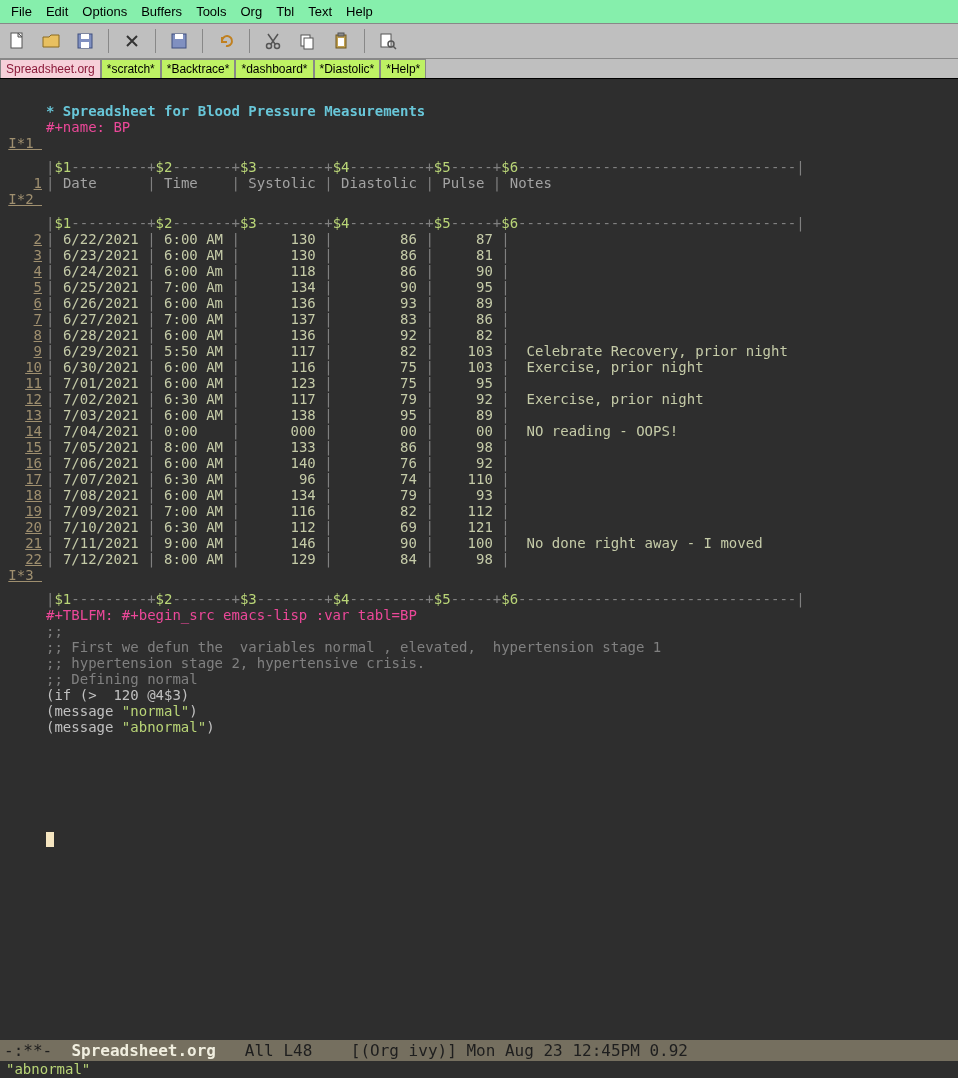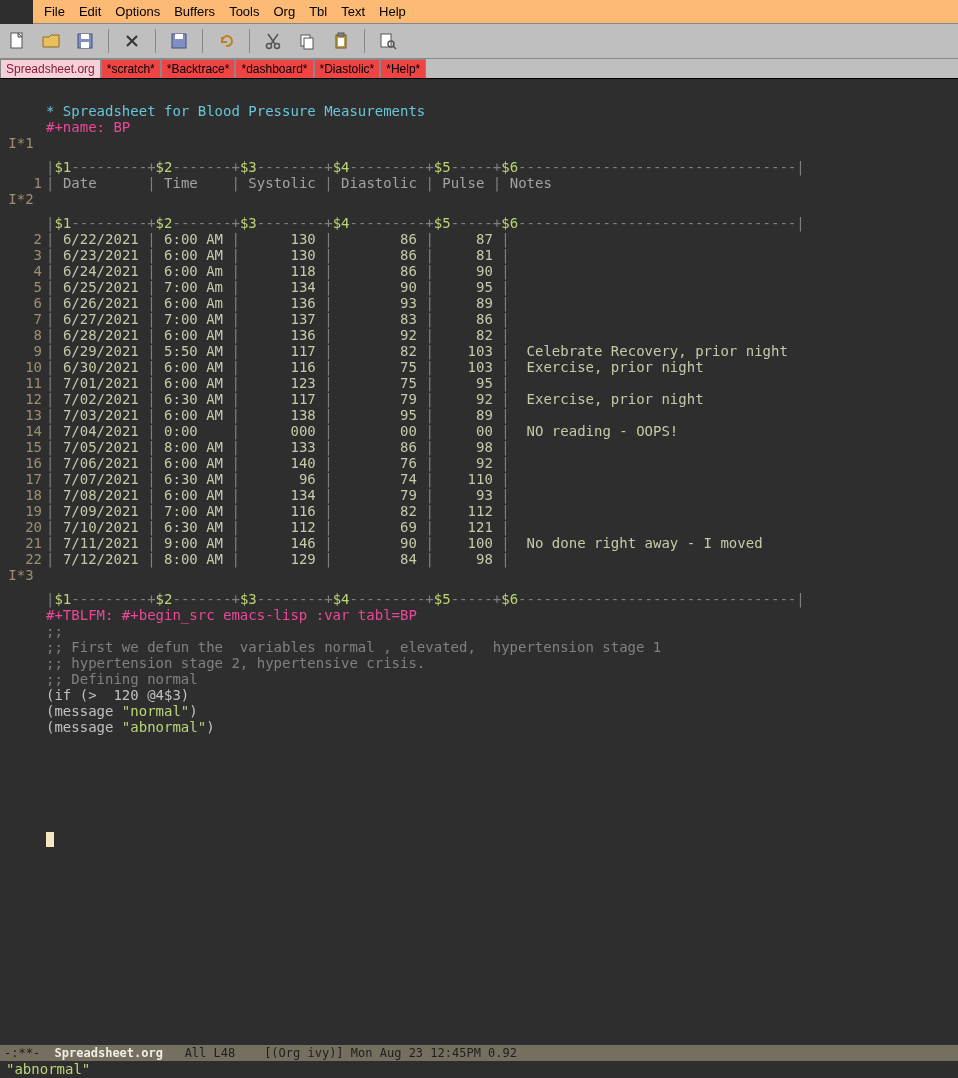--- a/index.html
+++ b/index.html
@@ -1,40 +1,40 @@
 <!DOCTYPE html>
 <html><head>
 <meta charset="utf-8">
 <style>
 * { margin:0; padding:0; box-sizing:border-box; }
 body { width:958px; height:1078px; background:#2e2e2e; font-family:"DejaVu Sans Mono","Menlo","Consolas",monospace; font-size:14px; color:#c5c5c5; overflow:hidden; position:relative; }
-.menu-bar { background:#fdba74; color:#000; display:flex; padding:2px 4px; font-family:sans-serif; font-size:13px; border-bottom:1px solid #888;margin-left:33px;}
+.menu-bar { background:#86efac; color:#000; display:flex; padding:2px 4px; font-family:sans-serif; font-size:13px; border-bottom:1px solid #888;}
 .menu-item { padding:2px 7px; cursor:default; }
 .toolbar { background:#bfbfbf; display:flex; align-items:center; padding:4px 4px; gap:8px; border-bottom:1px solid #888;}
 .tool-btn { width:26px; height:26px; display:flex; align-items:center; justify-content:center; cursor:default; border:1px solid transparent;}
 .tool-sep { width:1px; height:24px; background:#888; margin:0 2px;}
 .tabs { background:#bfbfbf; display:flex; border-bottom:1px solid #000;}
-.tab { background:#ef4444; border:1px solid #888; border-bottom:none; padding:2px 5px; font-family:sans-serif; font-size:12px; color:#000; margin-right:0px; cursor:default;}
+.tab { background:#bef264; border:1px solid #888; border-bottom:none; padding:2px 5px; font-family:sans-serif; font-size:12px; color:#000; margin-right:0px; cursor:default;}
 .tab.active { background:#f6d0d9; color:#8b1a3a;}
 .editor { padding-top:24px; white-space:pre; line-height:16px; font-size:14px; color:#c0c0c0;}
-.title-line { color:#68c6d8; font-weight:normal;}
+.title-line { color:#68c6d8; font-weight:bold;}
 .meta-line { color:#ec4899;}
 .tbl-border { color:#808080;margin-top:24px;}
 .tbl-border .dollar { color:#b9d577;}
 .tbl-border .plus { color:#808080;}
 .comment { color:#808080;}
 .string { color:#b9d577;}
 .header-line { color:#a3a3a3;}
 .note-text { color:#c5cba8;text-align:center;}
 .cursor { display:inline-block; width:8px; height:15px; background:#f5e5c0; vertical-align:text-bottom;}
-.mode-line { position:absolute; bottom:17px; left:0; right:0; background:#756f5f; color:#1e1e1e; padding:1px 4px; font-size:12px; white-space:pre;}
+.mode-line { position:absolute; bottom:17px; left:0; right:0; background:#756f5f; color:#1e1e1e; padding:1px 4px; font-size:16px; white-space:pre;}
 .mode-line .buffer-name { font-weight:bold; color:#f0eedf;}
 .mini-buffer { position:absolute; bottom:0; left:0; right:0; padding:1px 6px; color:#b9d577;}
 .editor .line{ display:flex;}
-.gutter{ width:46px; text-align:right; padding-right:4px; color:#9f8f6f;}
+.gutter{ width:46px; text-align:right; padding-right:4px; color:#9f8f6f;text-decoration:underline;}
 .body{ flex:1;}
 .cell{ color:#c5cba8;}
 .pipe{ color:#808080;}
 </style>
 </head>
 <body>
 
 <div class="menu-bar" id="menubar">
     <div class="menu-item">File</div>
     <div class="menu-item">Edit</div>

